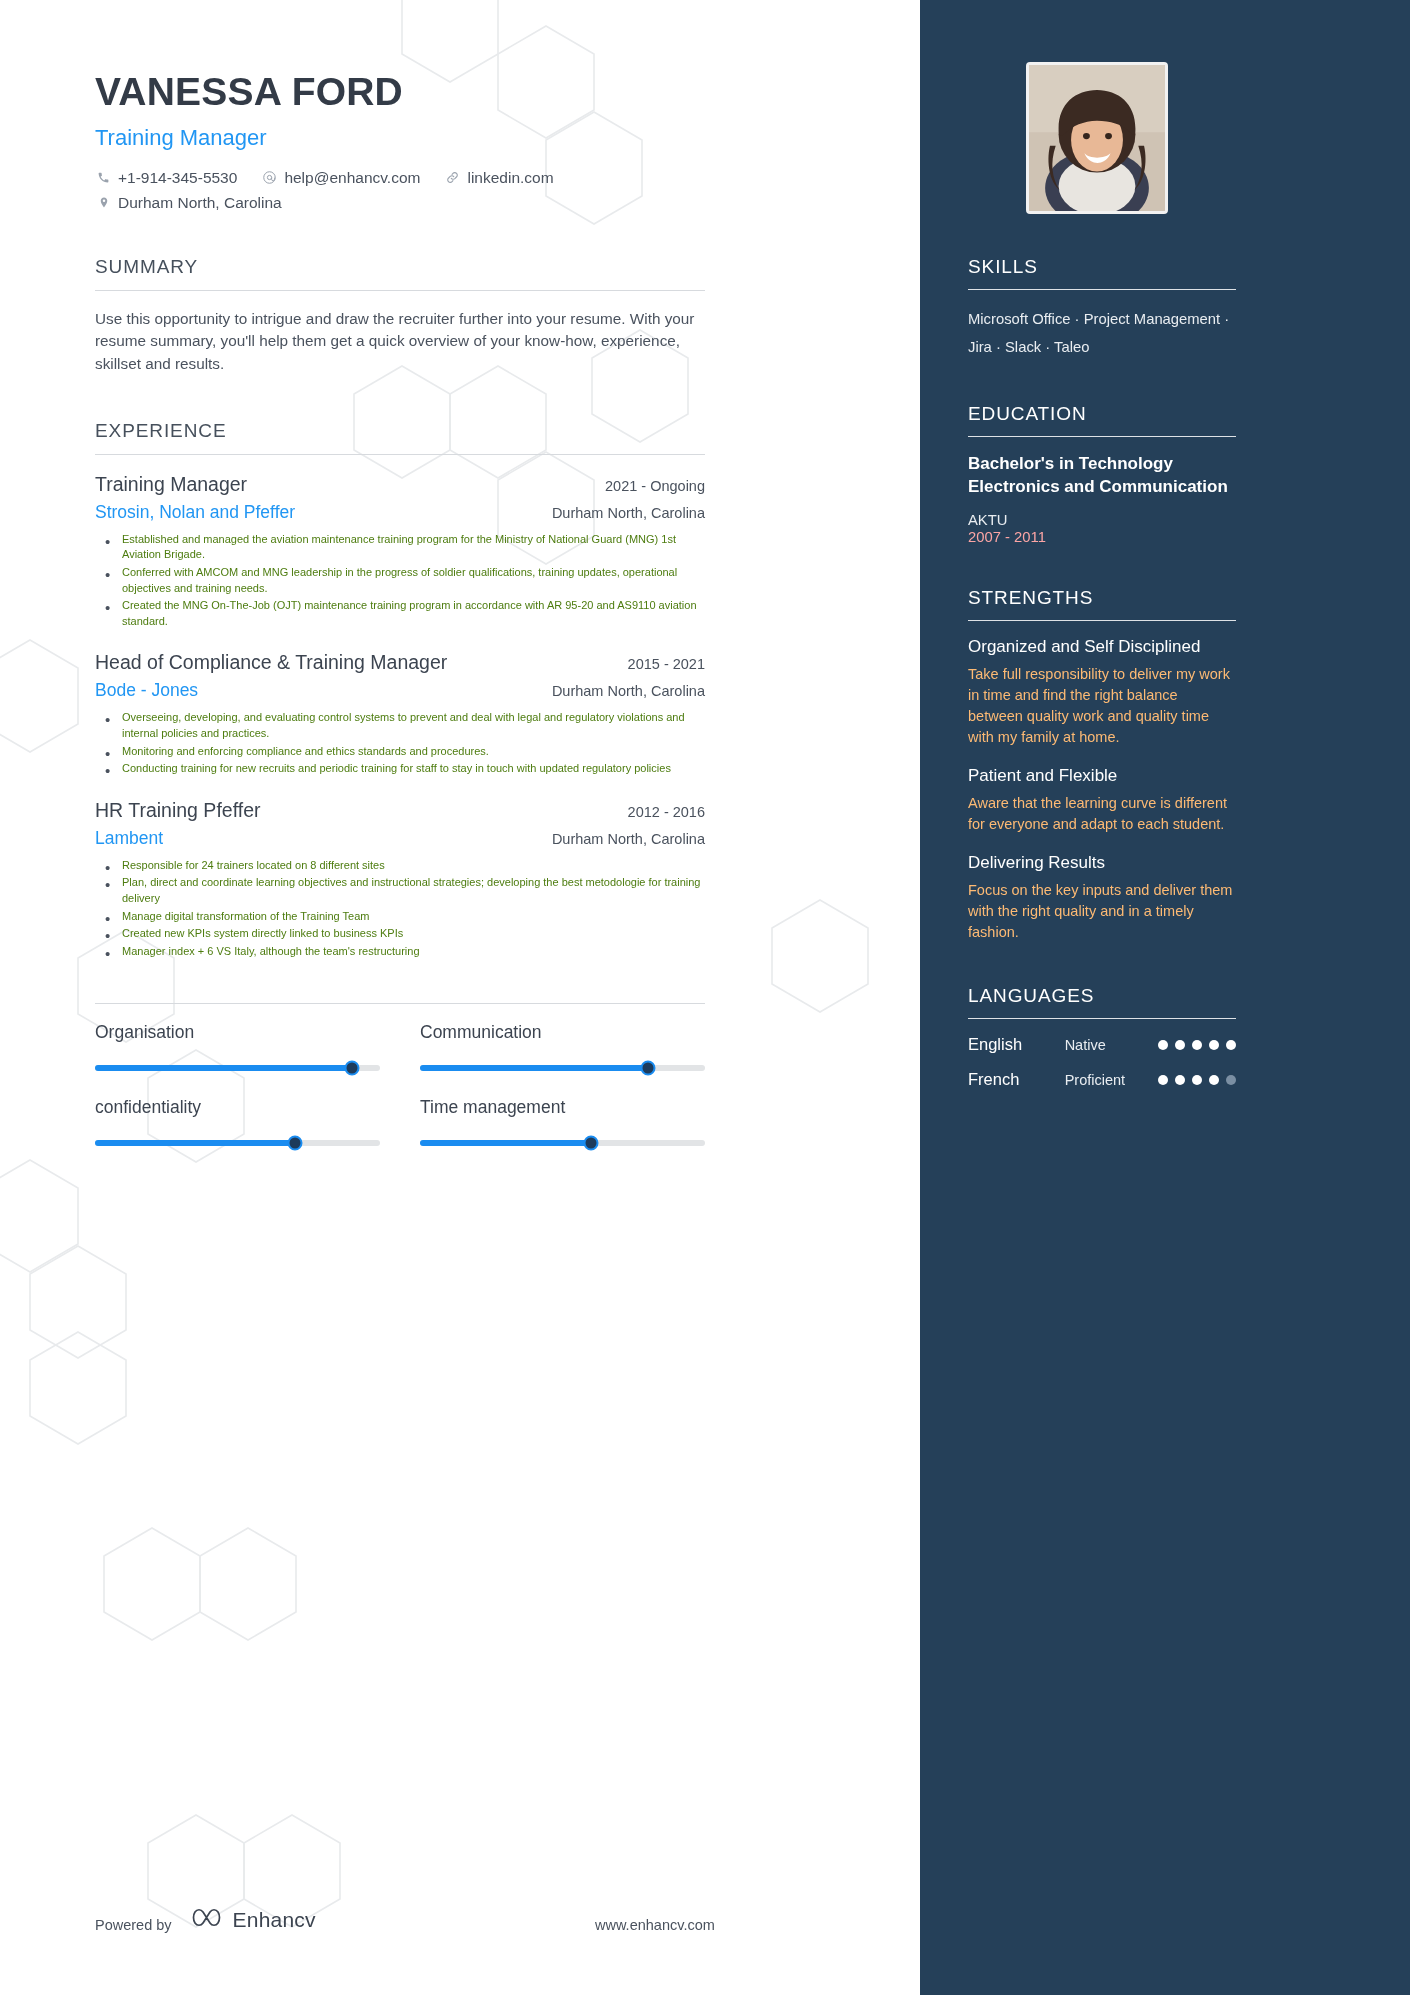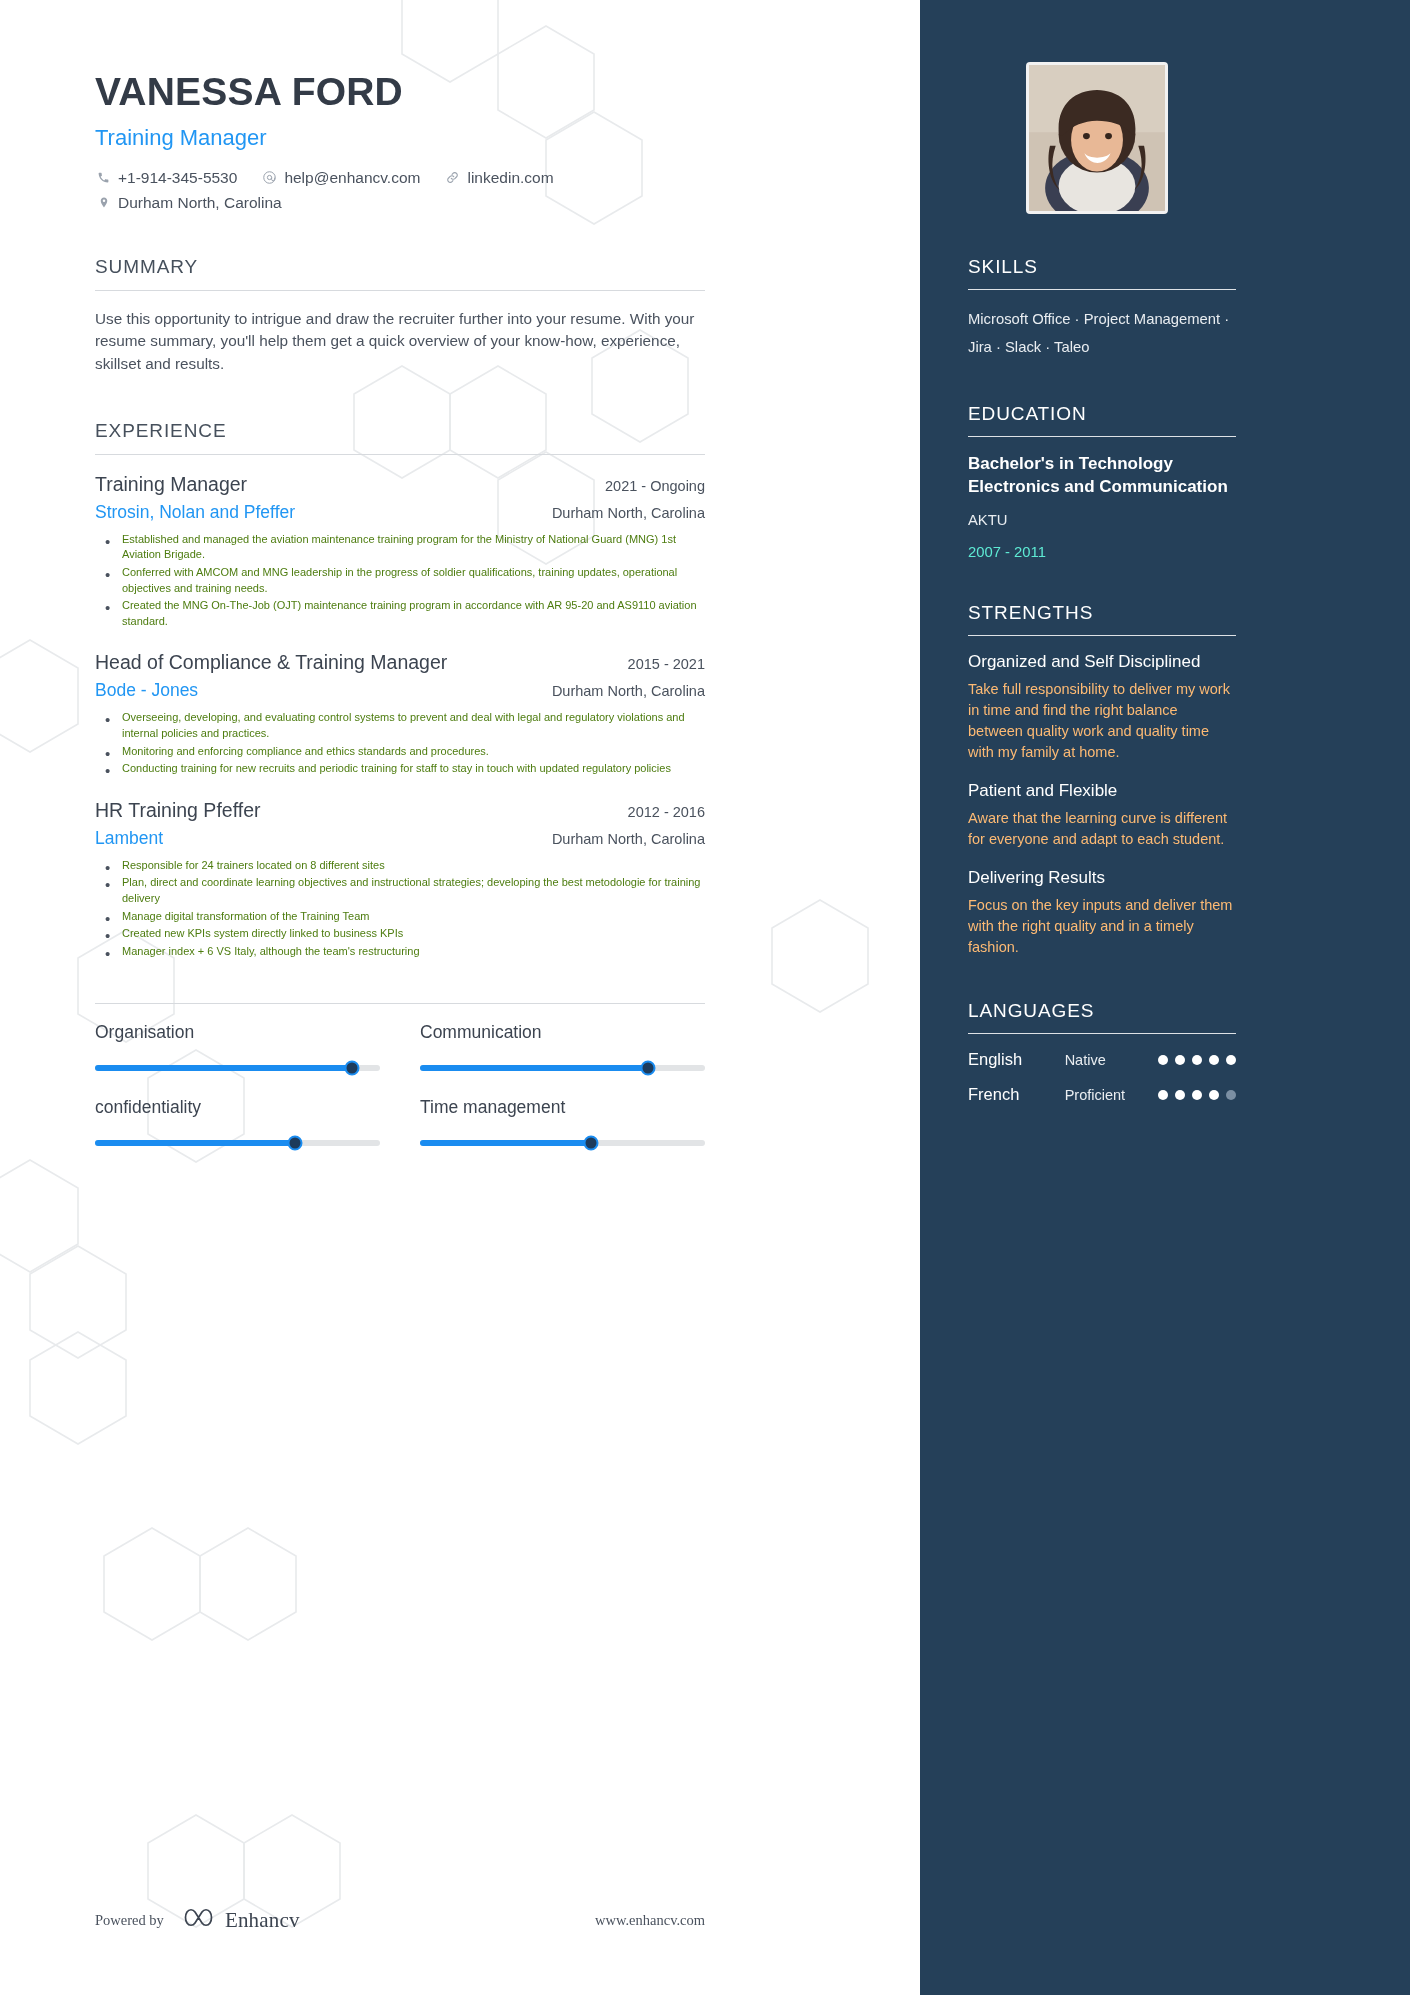--- a/index.html
+++ b/index.html
@@ -51,37 +51,37 @@
 
   
   .sliders { margin-top: 18px; display: flex; flex-wrap: wrap; column-gap: 40px; row-gap: 0; }
   .slider-block { width: 285px; margin-bottom: 26px; }
   .slider-label { font-size: 17.5px; color: #3c4450; margin-bottom: 22px; }
   .slider-track { position: relative; height: 6px; background: #e2e4e6; border-radius: 3px; }
   .slider-fill { position: absolute; left: 0; top: 0; height: 6px; background: #1a8cf0; border-radius: 3px; }
   .slider-thumb { position: absolute; top: 50%; width: 15px; height: 15px; border-radius: 50%; background: #1d3b5c; border: 2px solid #1a8cf0; transform: translate(-50%, -50%); }
 
   
-  .footer { position: absolute; left: 95px; bottom: 62px; width: 610px; display: flex; align-items: center; font-family: Liberation Serif, serif; }
+  .footer { position: absolute; left: 95px; bottom: 62px; width: 610px; display: flex; align-items: flex-end; }
   .powered { font-size: 14.5px; color: #4a525e; }
   .brand { display: flex; align-items: center; margin-left: 20px; gap: 1px; }
   .brand-name { font-size: 21px; color: #3c4450; letter-spacing: .2px; }
   .site { position: absolute; left: 500px; font-size: 14.5px; color: #4a525e; white-space: nowrap; }
 
   
   .right { width: 490px; height: 1995px; background: #254059; color: #ffffff; padding: 0 0 0 48px; position: relative; z-index: 2; }
   .photo-wrap { margin-top: 62px; width: 142px; height: 152px; border: 3px solid #f2f2f2; border-radius: 4px; overflow: hidden; margin-left: 58px; background: #c9b7a8; }
   .photo { width: 100%; height: 100%; position: relative; overflow: hidden; }
   .s-section { margin-top: 42px; width: 268px; }
   .s-title { font-size: 19px; letter-spacing: .9px; color: #ffffff; font-weight: normal; padding-bottom: 11px; }
   .s-rule { height: 1px; background: #ffffff; width: 268px; opacity: .85; }
   .s-body { margin-top: 15px; font-size: 14.8px; line-height: 1.9; color: #e9edf1; }
   .edu-degree { font-size: 17px; font-weight: bold; line-height: 1.35; margin-top: 16px; color: #ffffff; }
   .edu-school { font-size: 14.8px; margin-top: 13px; color: #e9edf1; }
-  .edu-dates { font-size: 14.8px; margin-top: 16px; color: #5eead4; }
+  .edu-dates { font-size: 14.8px; margin-top: 1px; color: #fca5a5; }
   .strength { margin-top: 18px; }
   .strength:first-of-type { margin-top: 16px; }
   .strength-title { font-size: 17px; color: #ffffff; margin-bottom: 7px; }
   .strength-text { font-size: 14.5px; line-height: 1.45; color: #fdba74; }
   .lang-row { display: flex; align-items: center; margin-top: 16px; }
   .lang-name { font-size: 16.5px; color: #ffffff; width: 118px; }
   .lang-level { font-size: 14.5px; color: #e9edf1; width: 92px; text-align: left; }
   .dots { display: flex; gap: 7px; margin-left: 18px; }
   .dot { width: 10px; height: 10px; border-radius: 50%; background: #ffffff; }
   .dot.off { background: #7b8fa3; }

